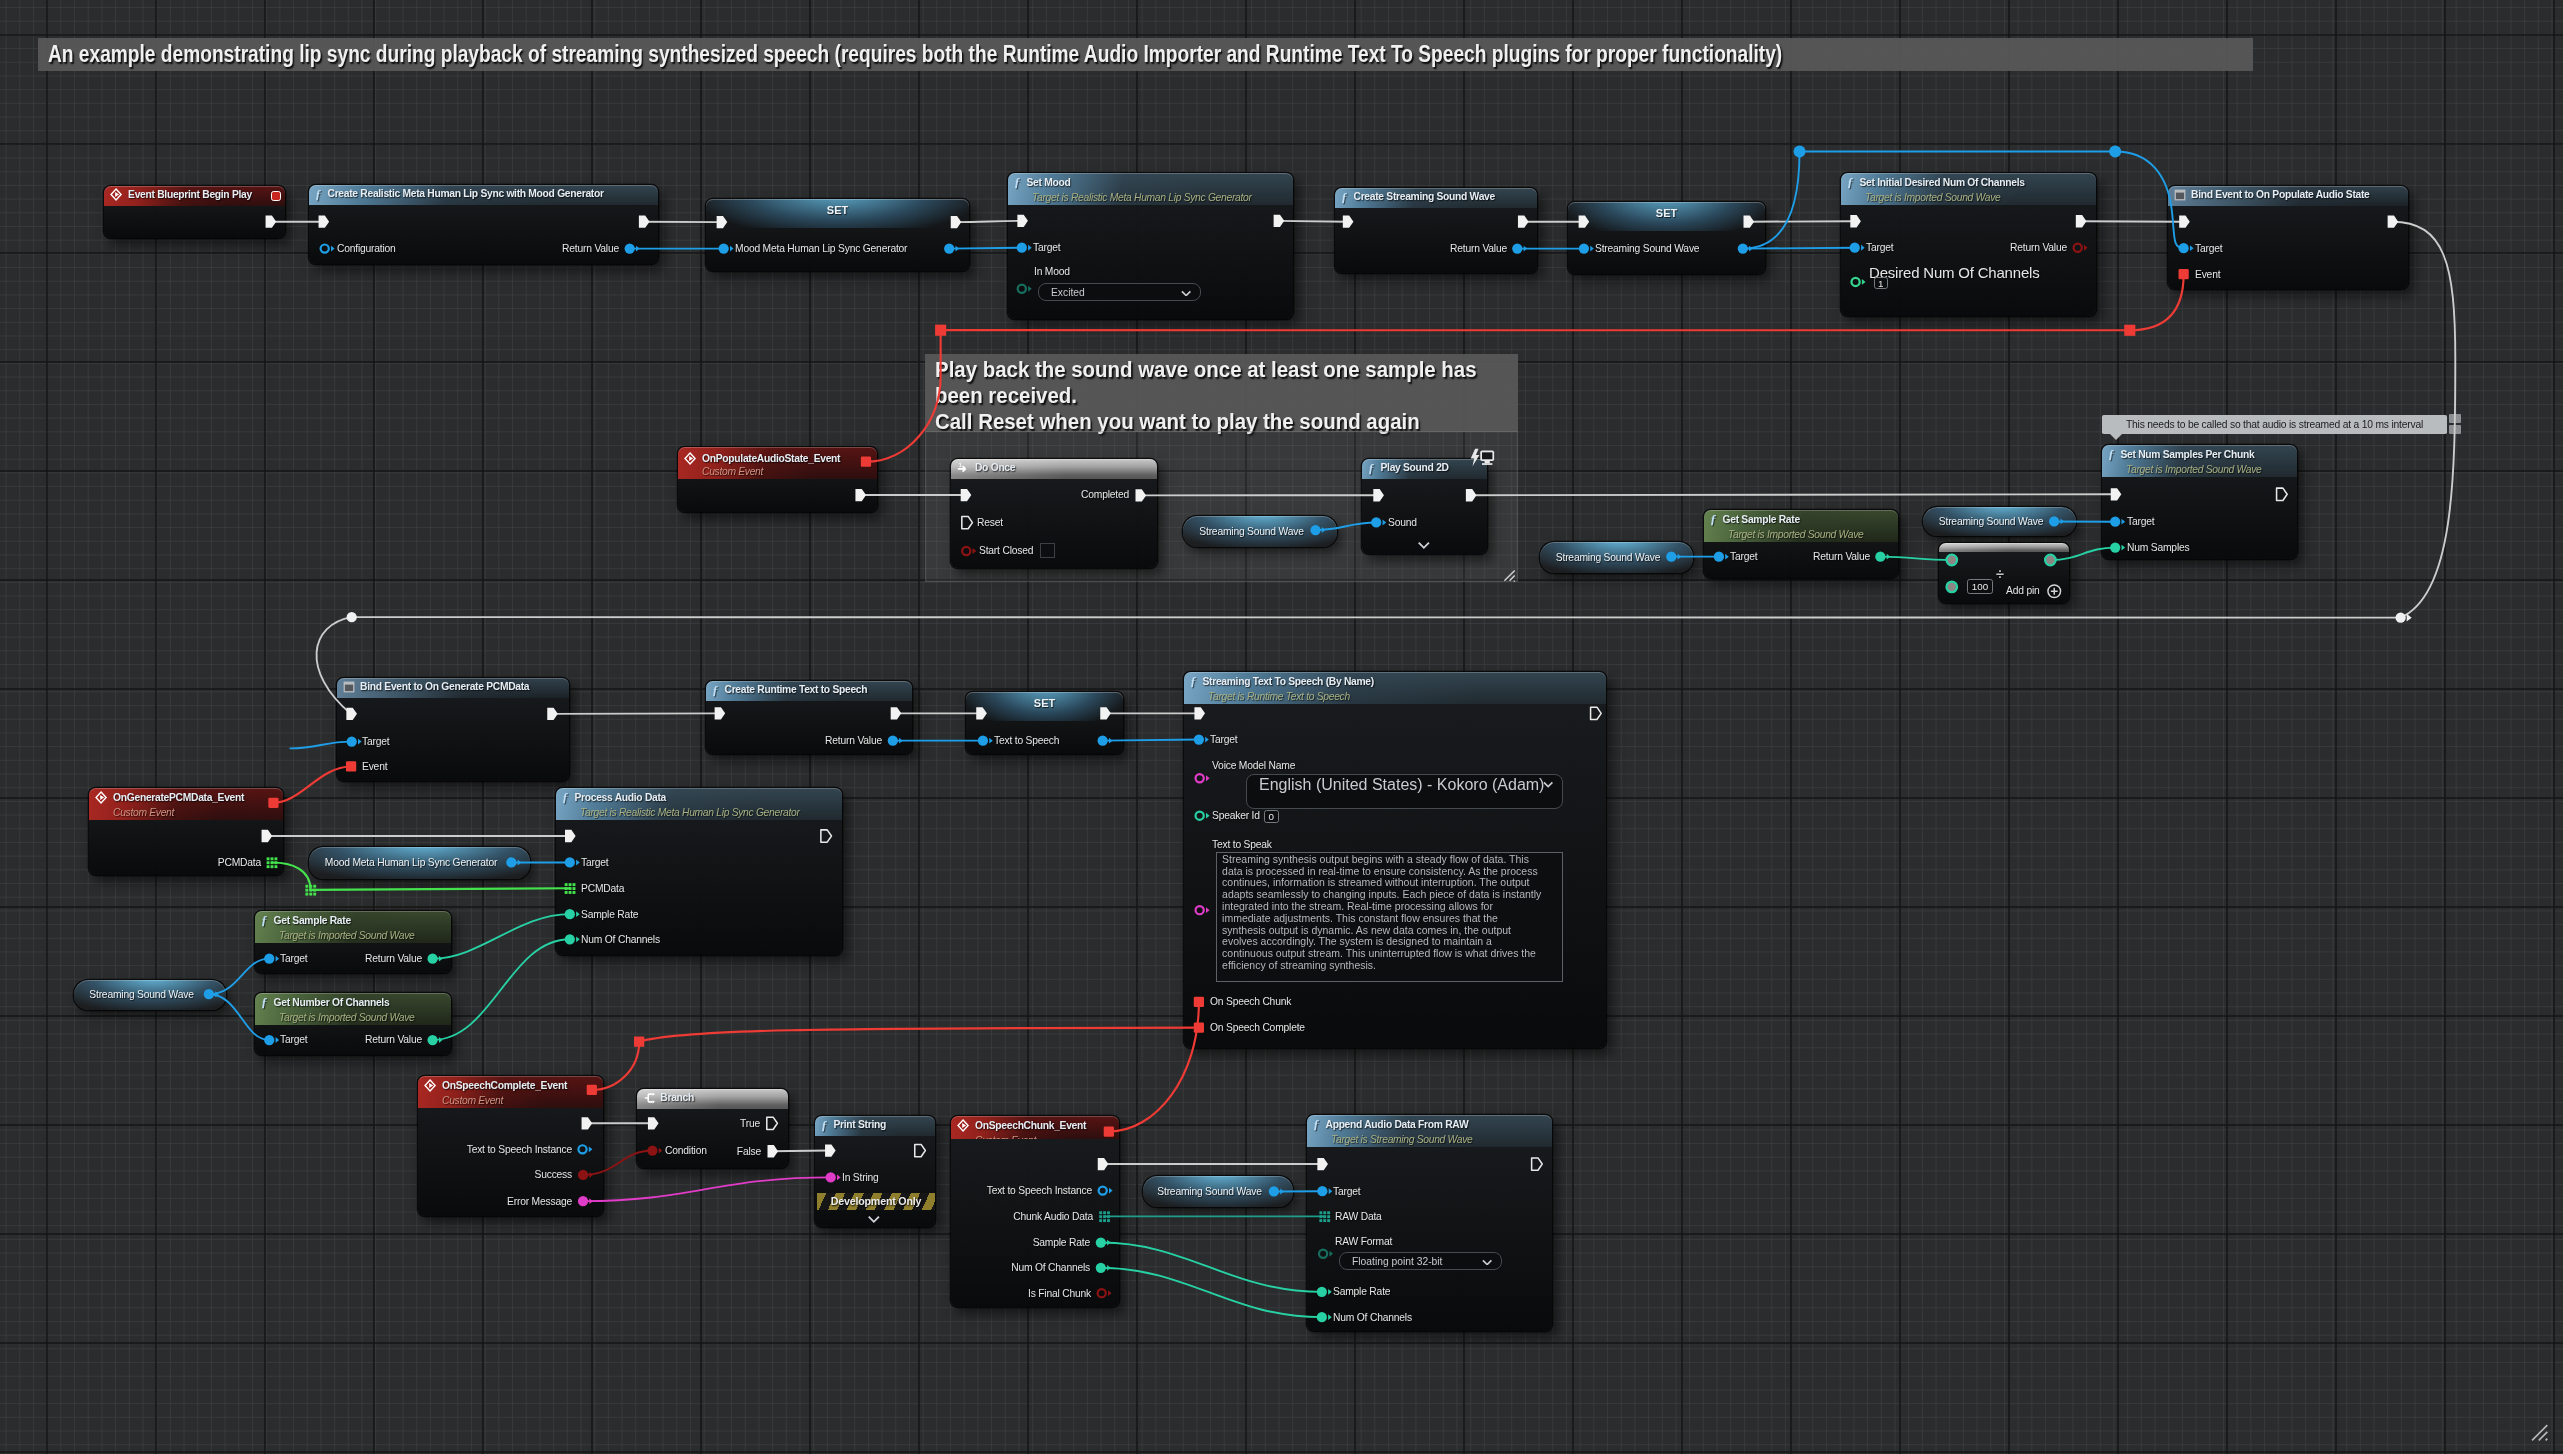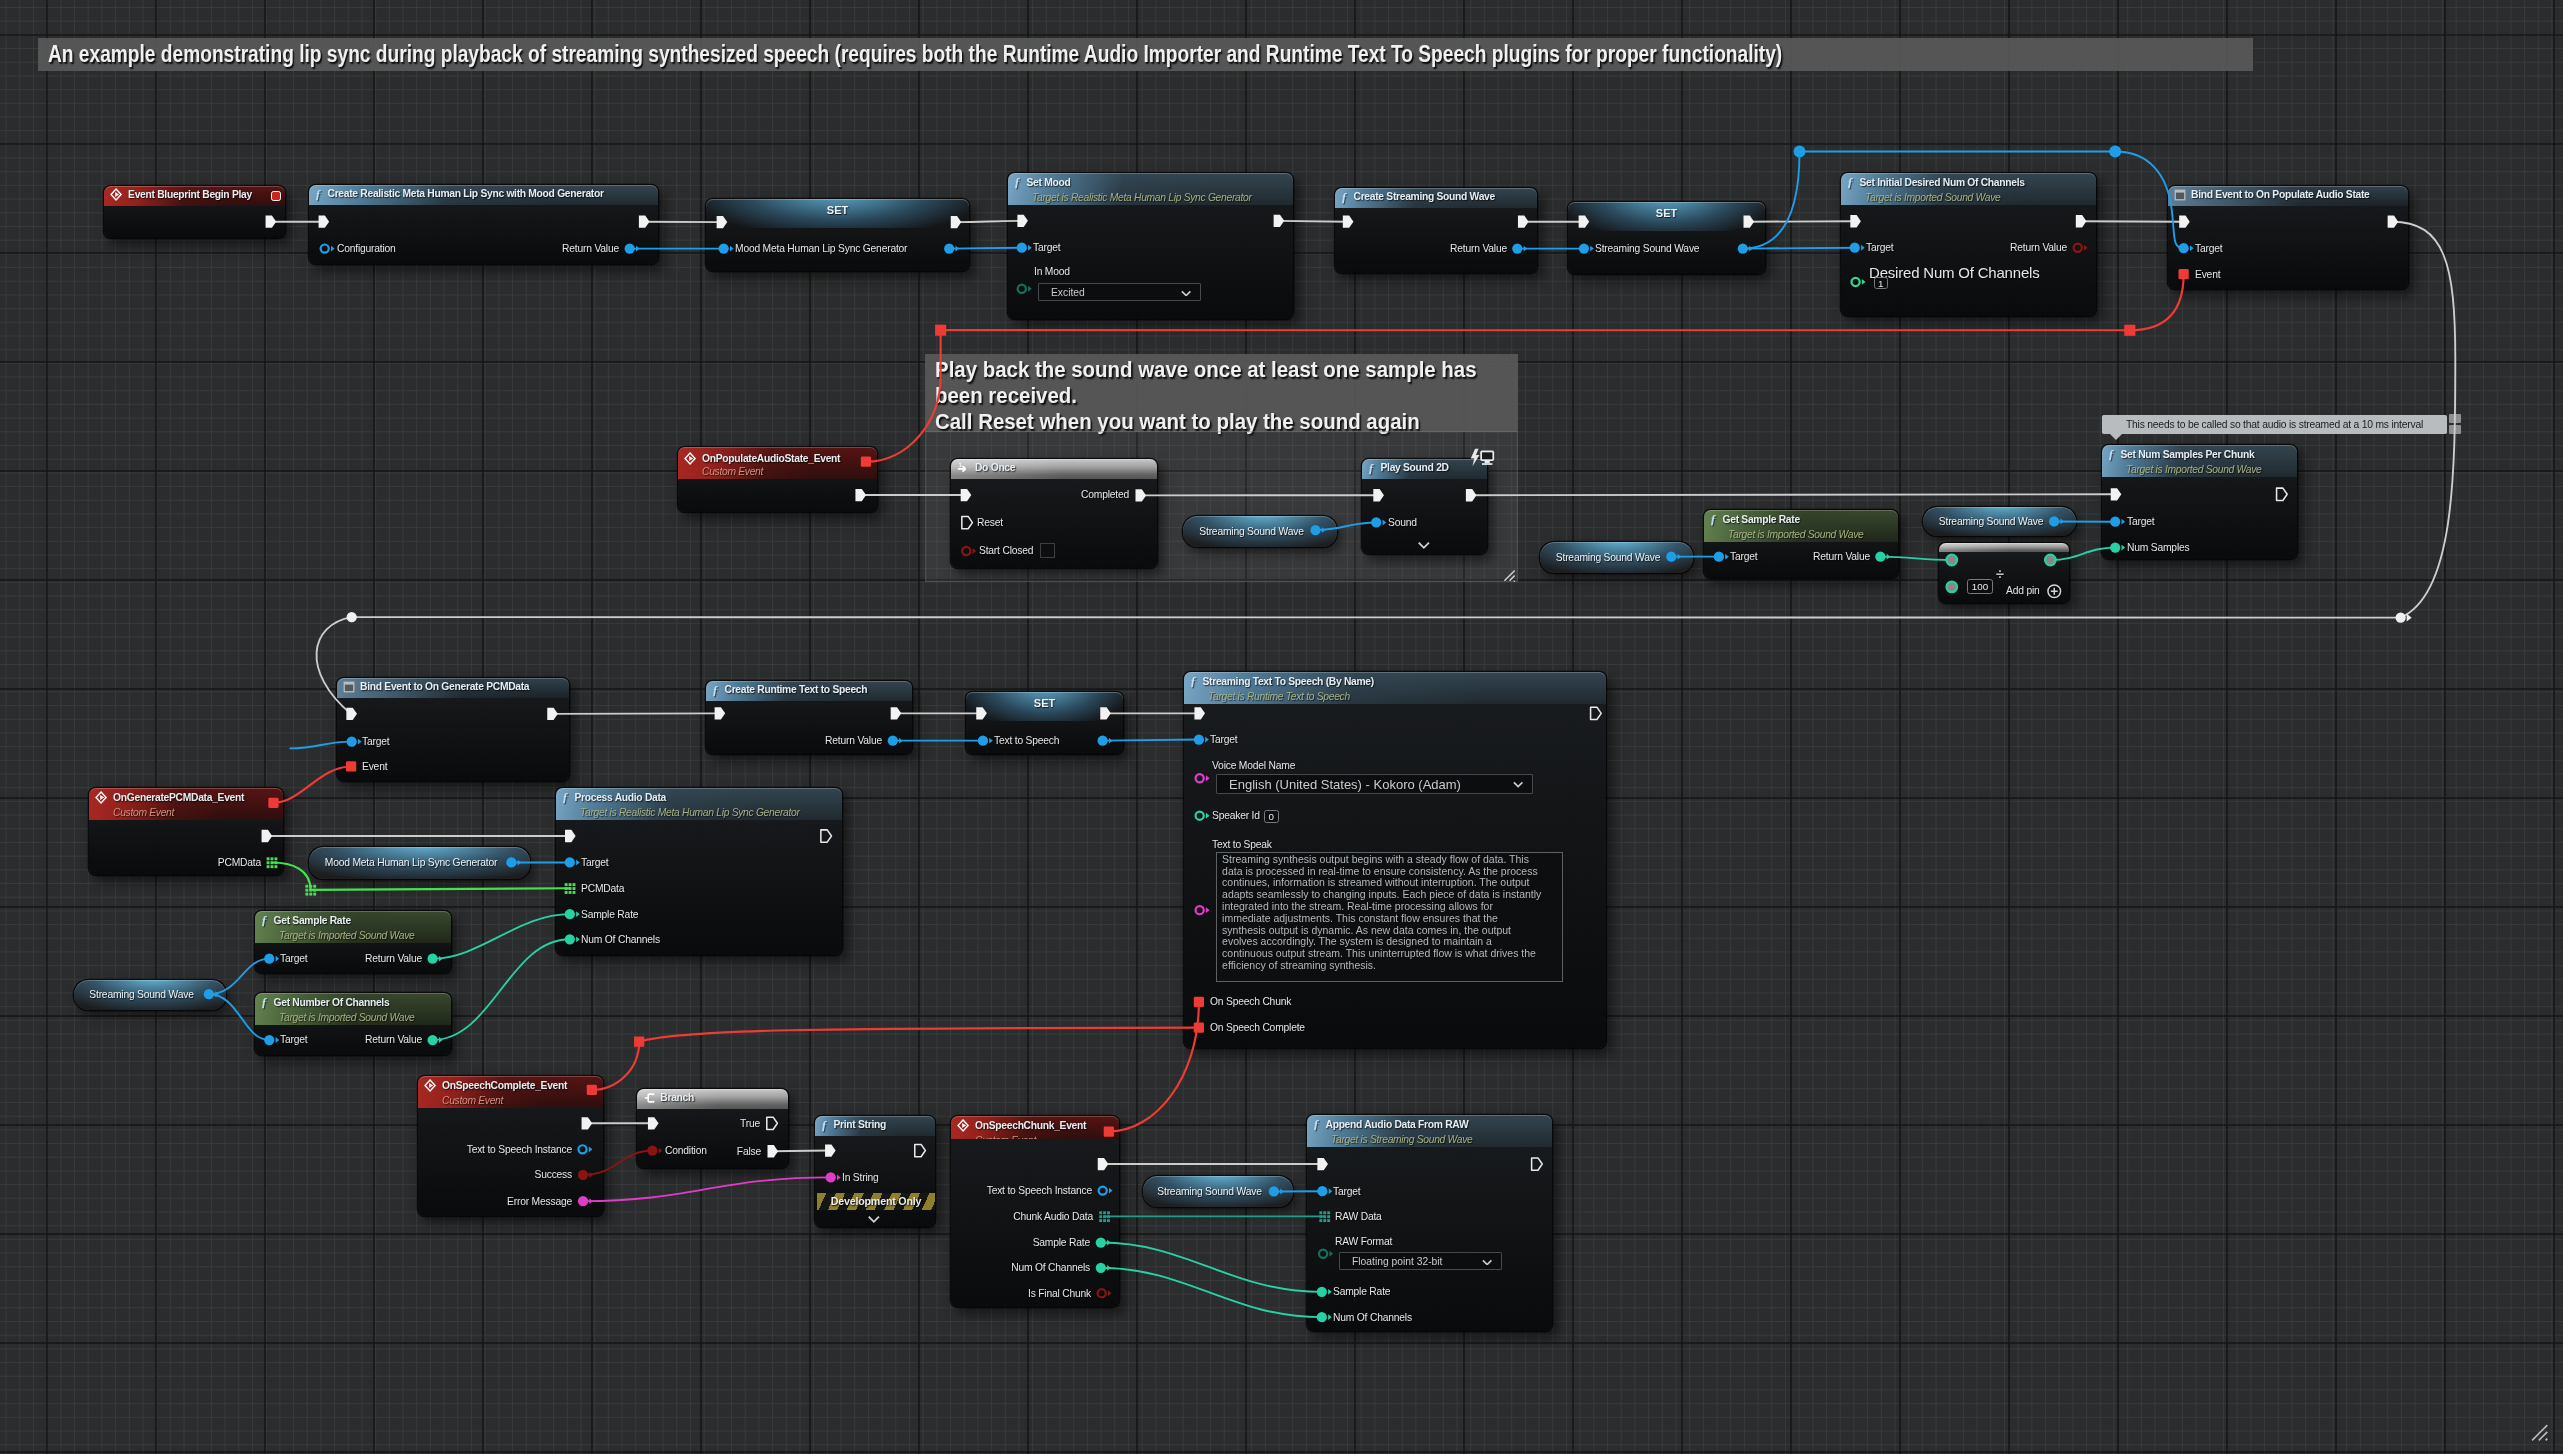--- a/index.html
+++ b/index.html
@@ -24,21 +24,21 @@
 .hred{background:linear-gradient(102deg,#ab2823 0%,#91211c 20%,#5e161366 45%,#300e0d00 68%),linear-gradient(180deg,#571413 0%,#2e0e0e 100%)}
 .hgreen{background:linear-gradient(102deg,#64824f 0%,#4a633c 20%,#2e3c2666 50%,#1a221500 80%),linear-gradient(180deg,#39482e 0%,#20271a 100%)}
 .hgray{background:linear-gradient(90deg,rgba(255,255,255,.28) 0%,rgba(255,255,255,0) 55%),linear-gradient(180deg,#c9c9c9 0%,#a3a3a3 38%,#606060 80%,#555 100%)}
 .hset{background:radial-gradient(70% 210% at 50% -30%,rgba(110,202,242,.85) 0%,rgba(72,142,186,.4) 50%,rgba(40,80,105,0) 80%);box-shadow:inset 0 0.9px 0 rgba(255,255,255,.25)}
 .hbind{background:linear-gradient(102deg,#60809a 0%,#415a6b 25%,#27333d66 55%,#191f2400 85%),linear-gradient(180deg,#31414c 0%,#1b2227 100%)}
 .lab{position:absolute;white-space:nowrap;text-shadow:0.9px 0.9px 0.9px rgba(0,0,0,.65)}
 .pill{position:absolute;border-radius:14.5px;
 background:radial-gradient(90% 160% at 52% -12%,rgba(110,202,242,.9) 0%,rgba(72,142,186,.42) 45%,rgba(40,80,105,0) 78%),linear-gradient(180deg,#26282b 0%,#1b1d1f 100%);
 box-shadow:0 0 0 1.3px rgba(2,3,4,.8),inset 0 0.9px 0 rgba(255,255,255,.22),4.3px 6px 10.3px rgba(0,0,0,.5);
 color:#eef2f5;font-size:10.3px;letter-spacing:-0.2px;text-align:center;padding-right:17px;text-shadow:0.9px 0.9px 0.9px rgba(0,0,0,.7)}
-.combo{position:absolute;background:#0b0d0e;border:1.2px solid #454a4e;border-radius:1px;color:#c8ccce;white-space:nowrap;overflow:hidden;text-shadow:none}
+.combo{position:absolute;background:#0b0d0e;border:1.2px solid #454a4e;border-radius:8px;color:#c8ccce;white-space:nowrap;overflow:hidden;text-shadow:none}
 .vbox{position:absolute;background:#0b0d0e;border:1.2px solid #767b80;border-radius:2.6px;color:#e8e8e8;font-size:9.8px;text-align:center}
 .cmt-h{position:absolute;background:rgba(88,88,88,.93);color:#f0f0f0;font-weight:700}
 .cmt-b{position:absolute;background:rgba(150,150,150,.13);box-shadow:inset 0 0 0 1.3px rgba(120,120,120,.35)}
 </style></head><body>
 <div id="c">
 <div class="cmt-h" style="left:38px;top:38px;width:2215px;height:33px;font-size:23.5px;line-height:33px;padding-left:10.3px;text-shadow:1.7px 2.1px 1.7px rgba(0,0,0,.9);white-space:nowrap"><span style="display:inline-block;transform:scaleX(0.815);transform-origin:0 50%">An example demonstrating lip sync during playback of streaming synthesized speech (requires both the Runtime Audio Importer and Runtime Text To Speech plugins for proper functionality)</span></div>
 <div class="cmt-h" style="left:925px;top:354px;width:593px;height:78px;font-size:21.4px;line-height:26px;padding:2.6px 0 0 10.3px;text-shadow:1.7px 2.1px 1.7px rgba(0,0,0,.9)"><span style="display:inline-block;transform:scaleX(0.955);transform-origin:0 0">Play back the sound wave once at least one sample has<br>been received.<br>Call Reset when you want to play the sound again</span></div>
 <div class="cmt-b" style="left:925px;top:431px;width:593px;height:151px"></div>
 <svg width="15.4" height="15.4" style="position:absolute;left:1501px;top:567px" viewBox="0 0 18 18">
       <path d="M16 4 L4 16 M16 10 L10 16 M16 16 L15 17" stroke="#cfcfcf" stroke-width="1.8"></path>
@@ -171,21 +171,21 @@
           <span class="t1">Streaming Text To Speech (By Name)</span>
         </div>
         <div class="hrow" style="margin-top:-1.7px">
           <span style="width:18px"></span>
           <span class="t2">Target is Runtime Text to Speech</span>
         </div>
       </div>
 </div>
 <div class="lab" style="top:732px;font-size:10.3px;color:#e6e6e6;line-height:15.4px;letter-spacing:-0.2px;left:1210px;">Target</div>
 <div class="lab" style="top:758px;font-size:10.3px;color:#e6e6e6;line-height:15.4px;letter-spacing:-0.2px;left:1212px;">Voice Model Name</div>
-<div class="combo" style="left:1216px;top:774px;width:317px;height:20px;line-height:19px;font-size:13px"><span style="padding-left:12px">English (United States) - Kokoro (Adam)</span><svg width="10.3" height="6.8" style="position:absolute;right:8.5px;top:6px" viewBox="0 0 12 8">
+<div class="combo" style="left:1246px;top:774px;width:317px;height:35px;line-height:19px;font-size:16px"><span style="padding-left:12px">English (United States) - Kokoro (Adam)</span><svg width="10.3" height="6.8" style="position:absolute;right:8.5px;top:6px" viewBox="0 0 12 8">
         <polyline points="1,1.5 6,6.5 11,1.5" fill="none" stroke="#c9cdd0" stroke-width="2"></polyline>
       </svg></div>
 <div class="lab" style="top:808px;font-size:10.3px;color:#e6e6e6;line-height:15.4px;letter-spacing:-0.2px;left:1212px;">Speaker Id</div>
 <div class="vbox" style="left:1264px;top:810px;width:14.5px;height:13px;line-height:12px">0</div>
 <div class="lab" style="top:837px;font-size:10.3px;color:#e6e6e6;line-height:15.4px;letter-spacing:-0.2px;left:1212px;">Text to Speak</div>
 <div style="position:absolute;left:1216px;top:852px;width:347px;height:130px;background:#0c0e10;border:1.2px solid #5c6165;color:#b4b8bb;font-size:10.5px;line-height:11.8px;padding:0.9px 0 0 5.1px;white-space:nowrap;overflow:hidden">Streaming synthesis output begins with a steady flow of data. This<br>data is processed in real-time to ensure consistency. As the process<br>continues, information is streamed without interruption. The output<br>adapts seamlessly to changing inputs. Each piece of data is instantly<br>integrated into the stream. Real-time processing allows for<br>immediate adjustments. This constant flow ensures that the<br>synthesis output is dynamic. As new data comes in, the output<br>evolves accordingly. The system is designed to maintain a<br>continuous output stream. This uninterrupted flow is what drives the<br>efficiency of streaming synthesis.</div>
 <div class="lab" style="top:994px;font-size:10.3px;color:#e6e6e6;line-height:15.4px;letter-spacing:-0.2px;left:1210px;">On Speech Chunk</div>
 <div class="lab" style="top:1020px;font-size:10.3px;color:#e6e6e6;line-height:15.4px;letter-spacing:-0.2px;left:1210px;">On Speech Complete</div>
 <div class="node " style="left:89px;top:788px;width:194px;height:87px">
 <div class="hdr hred" style="height:32px">

